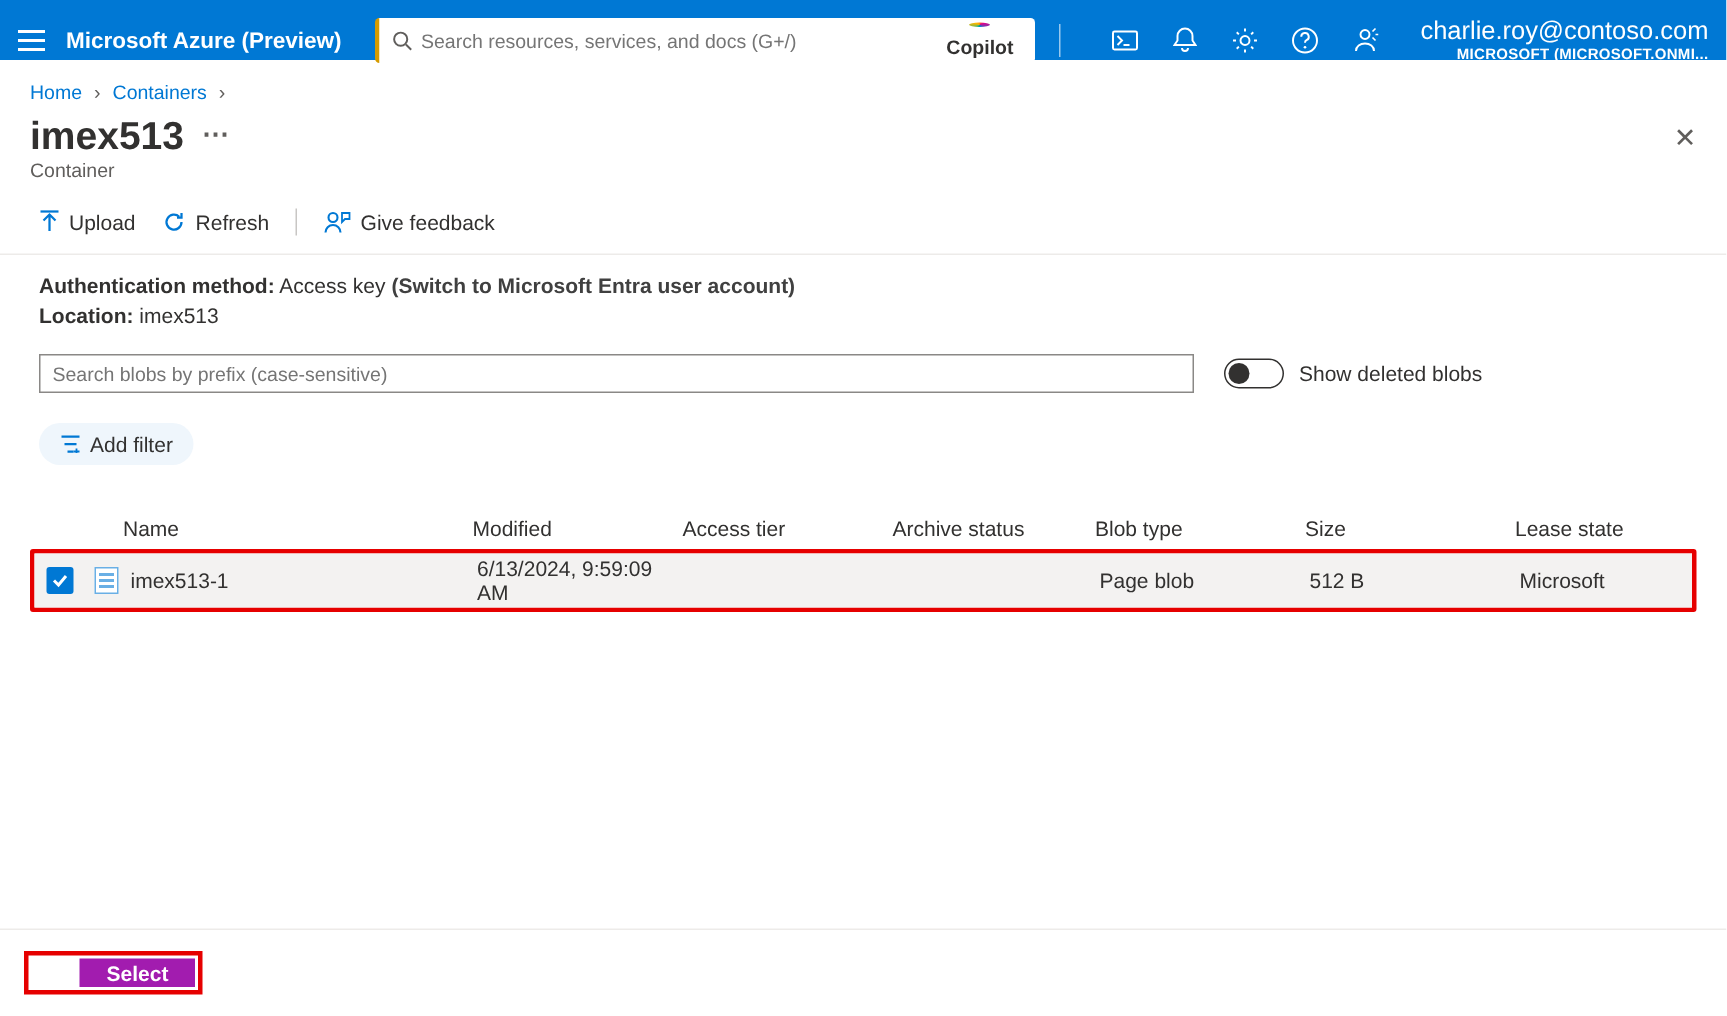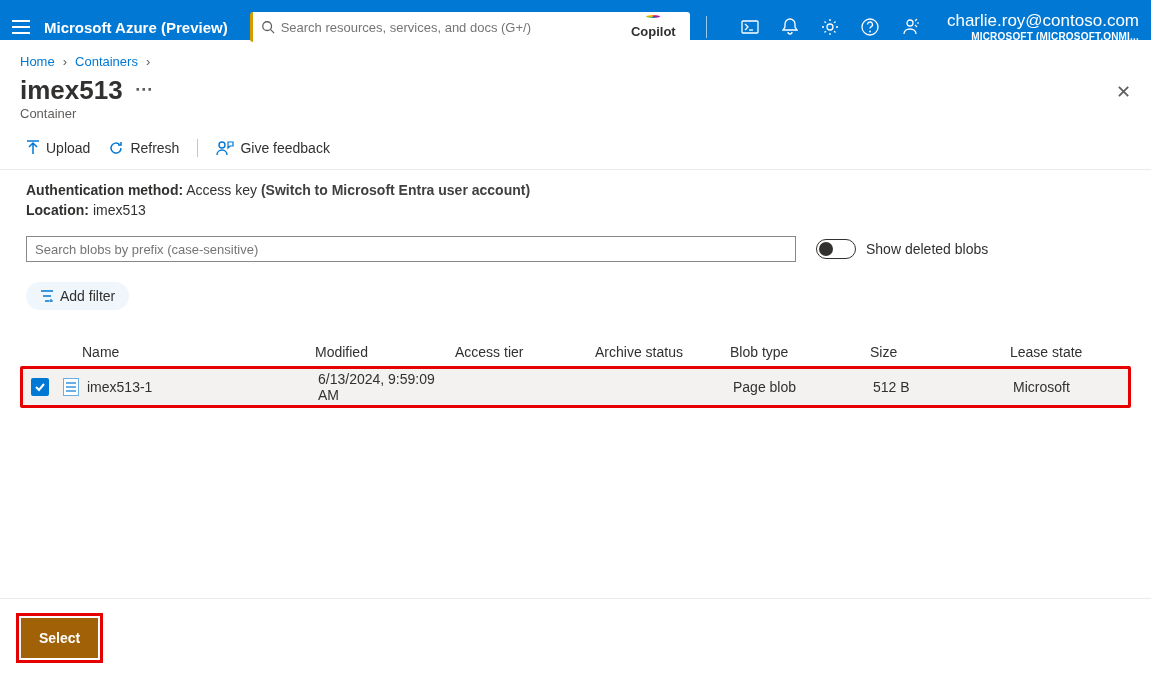--- a/index.html
+++ b/index.html
@@ -148,22 +148,22 @@
     .fname .fileicon::after  { content:""; position:absolute; left:2px; right:2px; top:7px; height:2px; background:#69afe5; box-shadow: 0 4px 0 #69afe5;}
 
     
     .footer {
       position:absolute; left:0; right:0; bottom:0;
       border-top:1px solid #edebe9;
       padding: 14px 16px;
     }
     .select-wrap { display:inline-block; border:3px solid #e60000; padding:2px;}
     .btn-primary {
-      background:#a16207; color:#fff; border:none; height:40px; padding:0 18px;
-      font-size:14px; font-weight:600; cursor:pointer;
+      background:#a21caf; color:#fff; border:none; height:19px; padding:0 18px;
+      font-size:14px; font-weight:600; cursor:pointer;margin-left:32px;
     }
   </style>
 </head>
 <body>
 
 
 
 
 <div class="topbar">
   <div class="hamburger">

